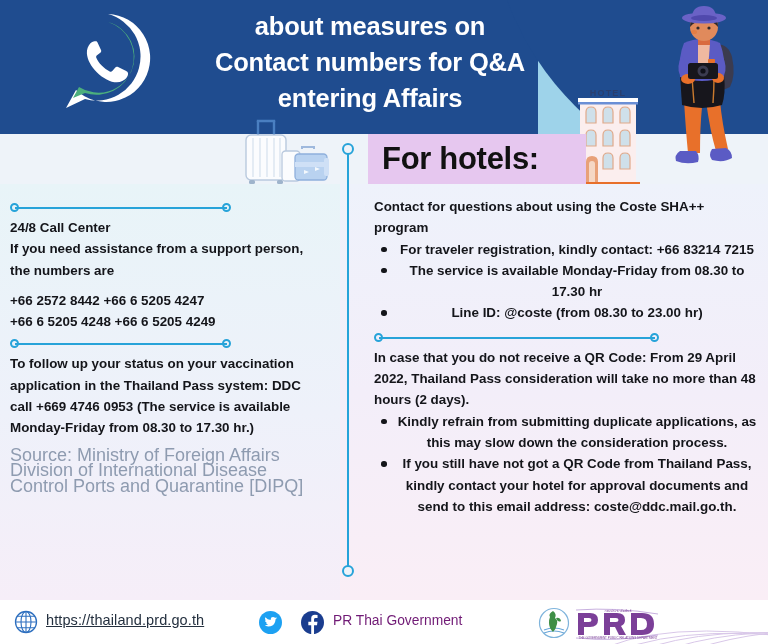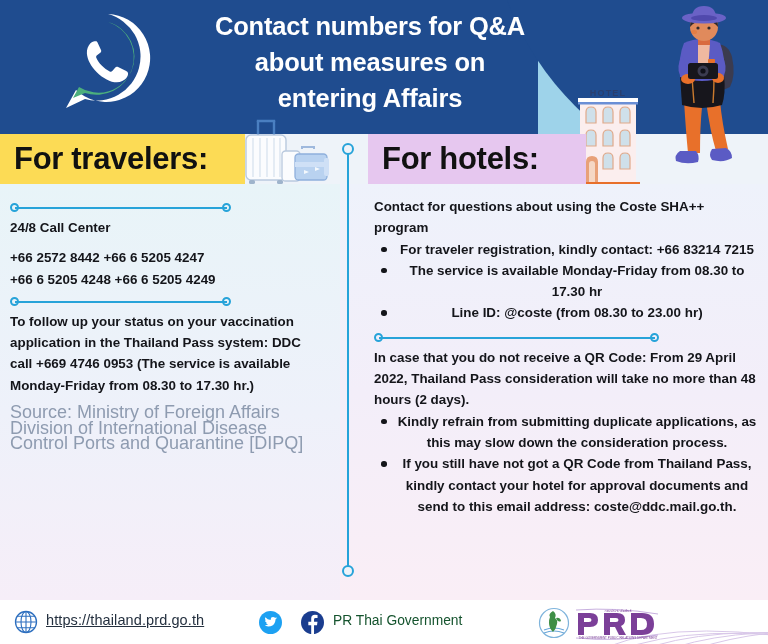--- a/index.html
+++ b/index.html
@@ -217,21 +217,21 @@
     font-size: 14.5px;
     color: #24303f;
     letter-spacing: 0.1px;
   }
   .tw-icon { position: absolute; left: 259px; top: 11px; width: 23px; height: 23px; }
   .fb-icon { position: absolute; left: 301px; top: 11px; width: 23px; height: 23px; }
   .footer-org {
     position: absolute;
     left: 333px; top: 13px;
     font-size: 13.8px;
-    color: #14532d;
+    color: #701a75;
   }
   .prd-logo { position: absolute; left: 536px; top: 6px; width: 172px; height: 34px; }
 </style>
 </head>
 <body>
 
 <div id="infographic">
 
   <div class="header">
     <div class="header-skyblue"></div>
@@ -242,22 +242,22 @@
       <path d="M50 12 A36 36 0 1 1 21 77 L15 88 L27 83 A36 36 0 0 0 50 12 Z" fill="#4caf7d"></path>
       <path d="M38 31 c-2.2 0 -4.4 0.9 -5.8 2.6 c-2 2.4 -3.6 5.6 -3.3 10 c0.4 6.2 4.2 13 9.9 18.6
                c6.2 6.1 13.6 10.1 19.9 10.1 c4.3 0 7.4 -1.7 9.5 -4 c1.5 -1.7 2.1 -3.8 1.8 -5.2
                c-0.2 -0.9 -0.9 -1.5 -1.8 -2 l-8.1 -4 c-1.1 -0.5 -2.3 -0.3 -3 0.6 l-2.8 3.4
                c-0.6 0.8 -1.7 1 -2.6 0.5 c-2.6 -1.3 -5.6 -3.5 -8 -6 c-2.4 -2.5 -4.3 -5.3 -5.4 -7.8
                c-0.4 -0.9 -0.1 -1.9 0.7 -2.5 l3.3 -2.5 c0.9 -0.7 1.2 -1.9 0.7 -2.9 l-3.6 -7.6
                c-0.4 -0.9 -1.2 -1.5 -2.2 -1.6 C39 31 38.5 31 38 31 Z" fill="#ffffff"></path>
     </svg>
 
     <div class="header-title">
+      <div>about measures on</div>
       <div>Contact numbers for Q&amp;A</div>
-      <div>about measures on</div>
       <div>entering Affairs</div>
     </div>
   </div>
 
   <svg class="tourist" viewBox="0 0 118 172">
 
     <path d="M62 40 q18 -4 22 12 q4 18 -2 30 q-10 6 -20 0 z" fill="#3b3b4f"></path>
 
     <path d="M36 96 q2 32 4 52 l12 0 q0 -26 2 -46 z" fill="#e8702a"></path>
     <path d="M58 96 q4 30 10 50 l12 -2 q-6 -26 -8 -48 z" fill="#e8702a"></path>
@@ -314,23 +314,20 @@
       <path d="M48 53 q0 -5 5 -5 q5 0 5 5 l0 11 l-10 0 z"></path>
       <path d="M31 76 q0 -5 5 -5 q5 0 5 5 l0 11 l-10 0 z"></path>
       <path d="M48 76 q0 -5 5 -5 q5 0 5 5 l0 11 l-10 0 z"></path>
     </g>
 
     <path d="M14 102 l0 -22 q0 -6 6 -6 q6 0 6 6 l0 22 z" fill="#e8a178"></path>
     <path d="M17 102 l0 -20 q0 -3 3 -3 q3 0 3 3 l0 20 z" fill="#f5d7c4"></path>
     <rect x="4" y="100" width="64" height="6" fill="#e8702a"></rect>
   </svg>
 
-  <div class="banner banner-travel">
-    <span class="banner-text">For travelers:</span>
-  </div>
 
   <svg class="luggage" viewBox="0 0 96 70">
 
     <path d="M22 4 l0 -1 l16 0 l0 1" stroke="#4a7fc1" stroke-width="2.4" fill="none"></path>
     <path d="M22 3 l0 14 M38 3 l0 14" stroke="#4a7fc1" stroke-width="2.4" fill="none"></path>
 
     <rect x="10" y="17" width="40" height="45" rx="5" fill="#fbfcfe" stroke="#b9c9de" stroke-width="1.4"></rect>
     <g stroke="#d8e3ee" stroke-width="1.3">
       <path d="M17 20 l0 39 M24 20 l0 39 M31 20 l0 39 M38 20 l0 39 M44 20 l0 39"></path>
     </g>
@@ -365,20 +362,21 @@
   <div class="col col-left">
 
 
     <div class="hdiv">
       <span class="bar" style="width:212px"></span>
       <span class="dot a"></span>
       <span class="dot b" style="left:212px"></span>
     </div>
 
     <p class="para">24/8 Call Center</p>
+    <p class="para" style="margin-top:0">If you need assistance from a support person, the numbers are</p>
     <p class="para" style="margin-top:9px">+66 2572 8442 +66 6 5205 4247</p>
     <p class="para" style="margin-top:0">+66 6 5205 4248  +66 6 5205 4249</p>
 
     <div class="hdiv">
       <span class="bar" style="width:212px"></span>
       <span class="dot a"></span>
       <span class="dot b" style="left:212px"></span>
     </div>
 
     <p class="para">To follow up your status on your vaccination application in the Thailand Pass system: DDC call +669 4746 0953 (The service is available Monday-Friday from 08.30 to 17.30 hr.)</p>

